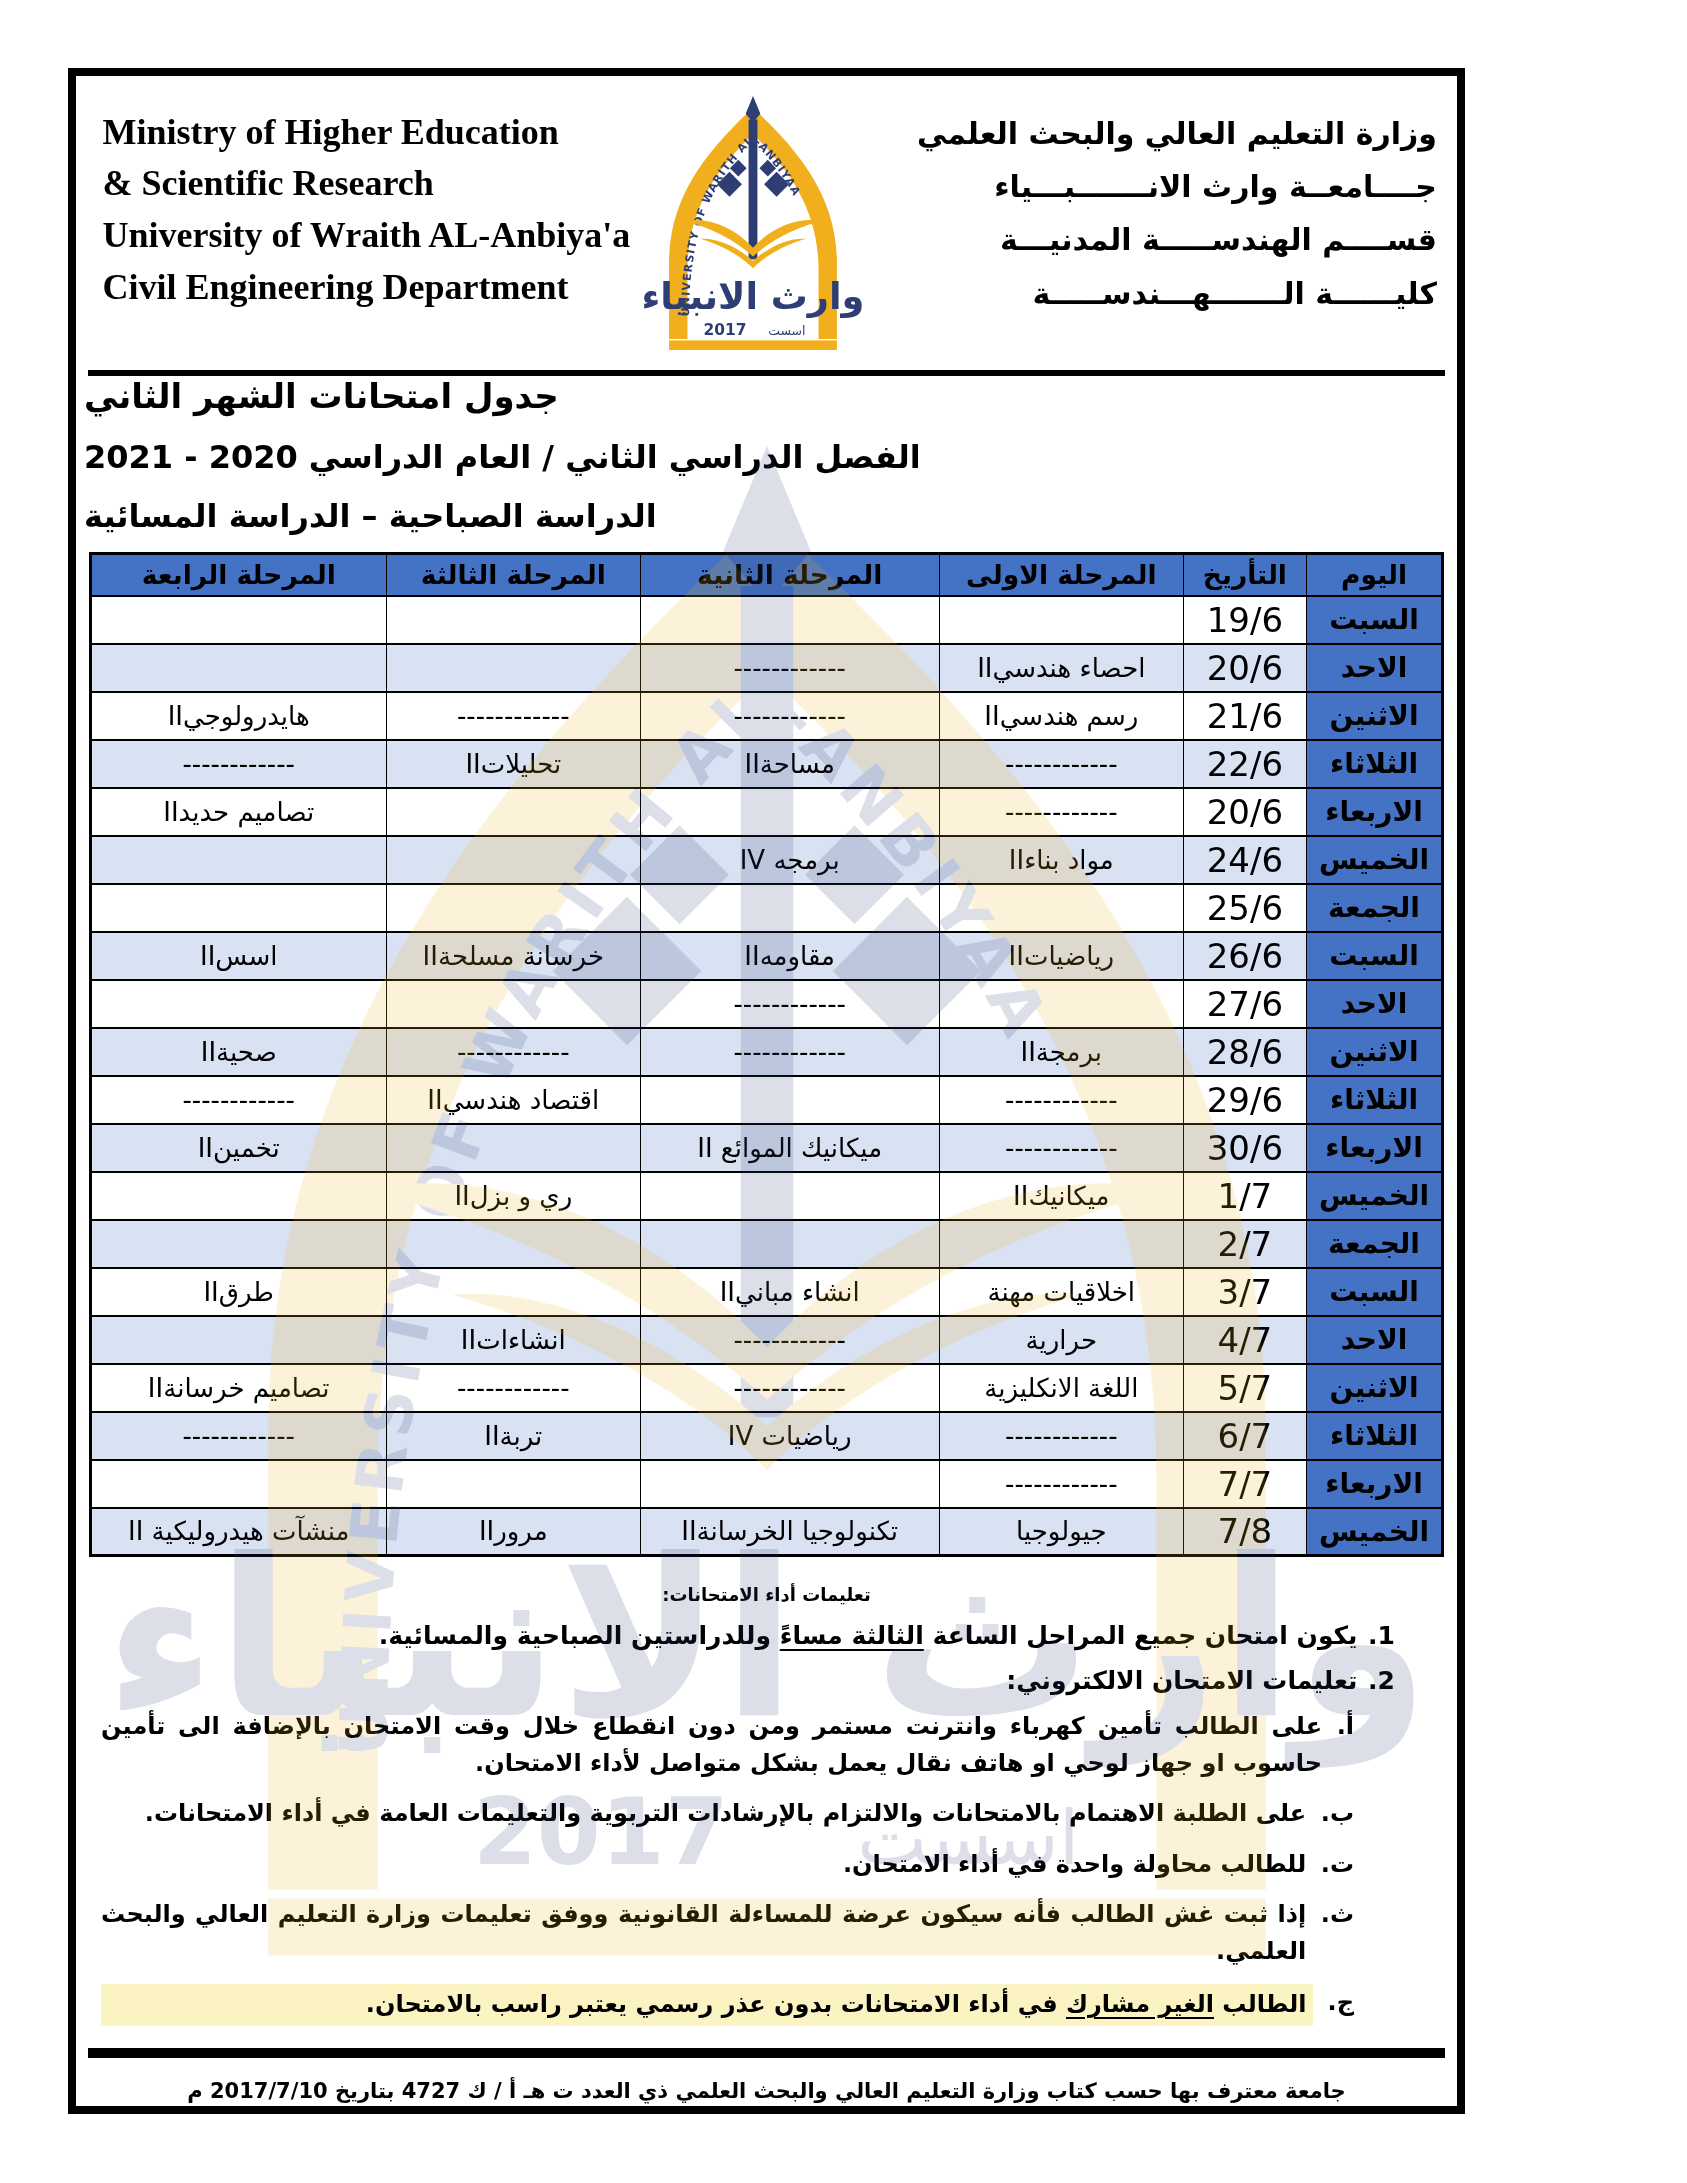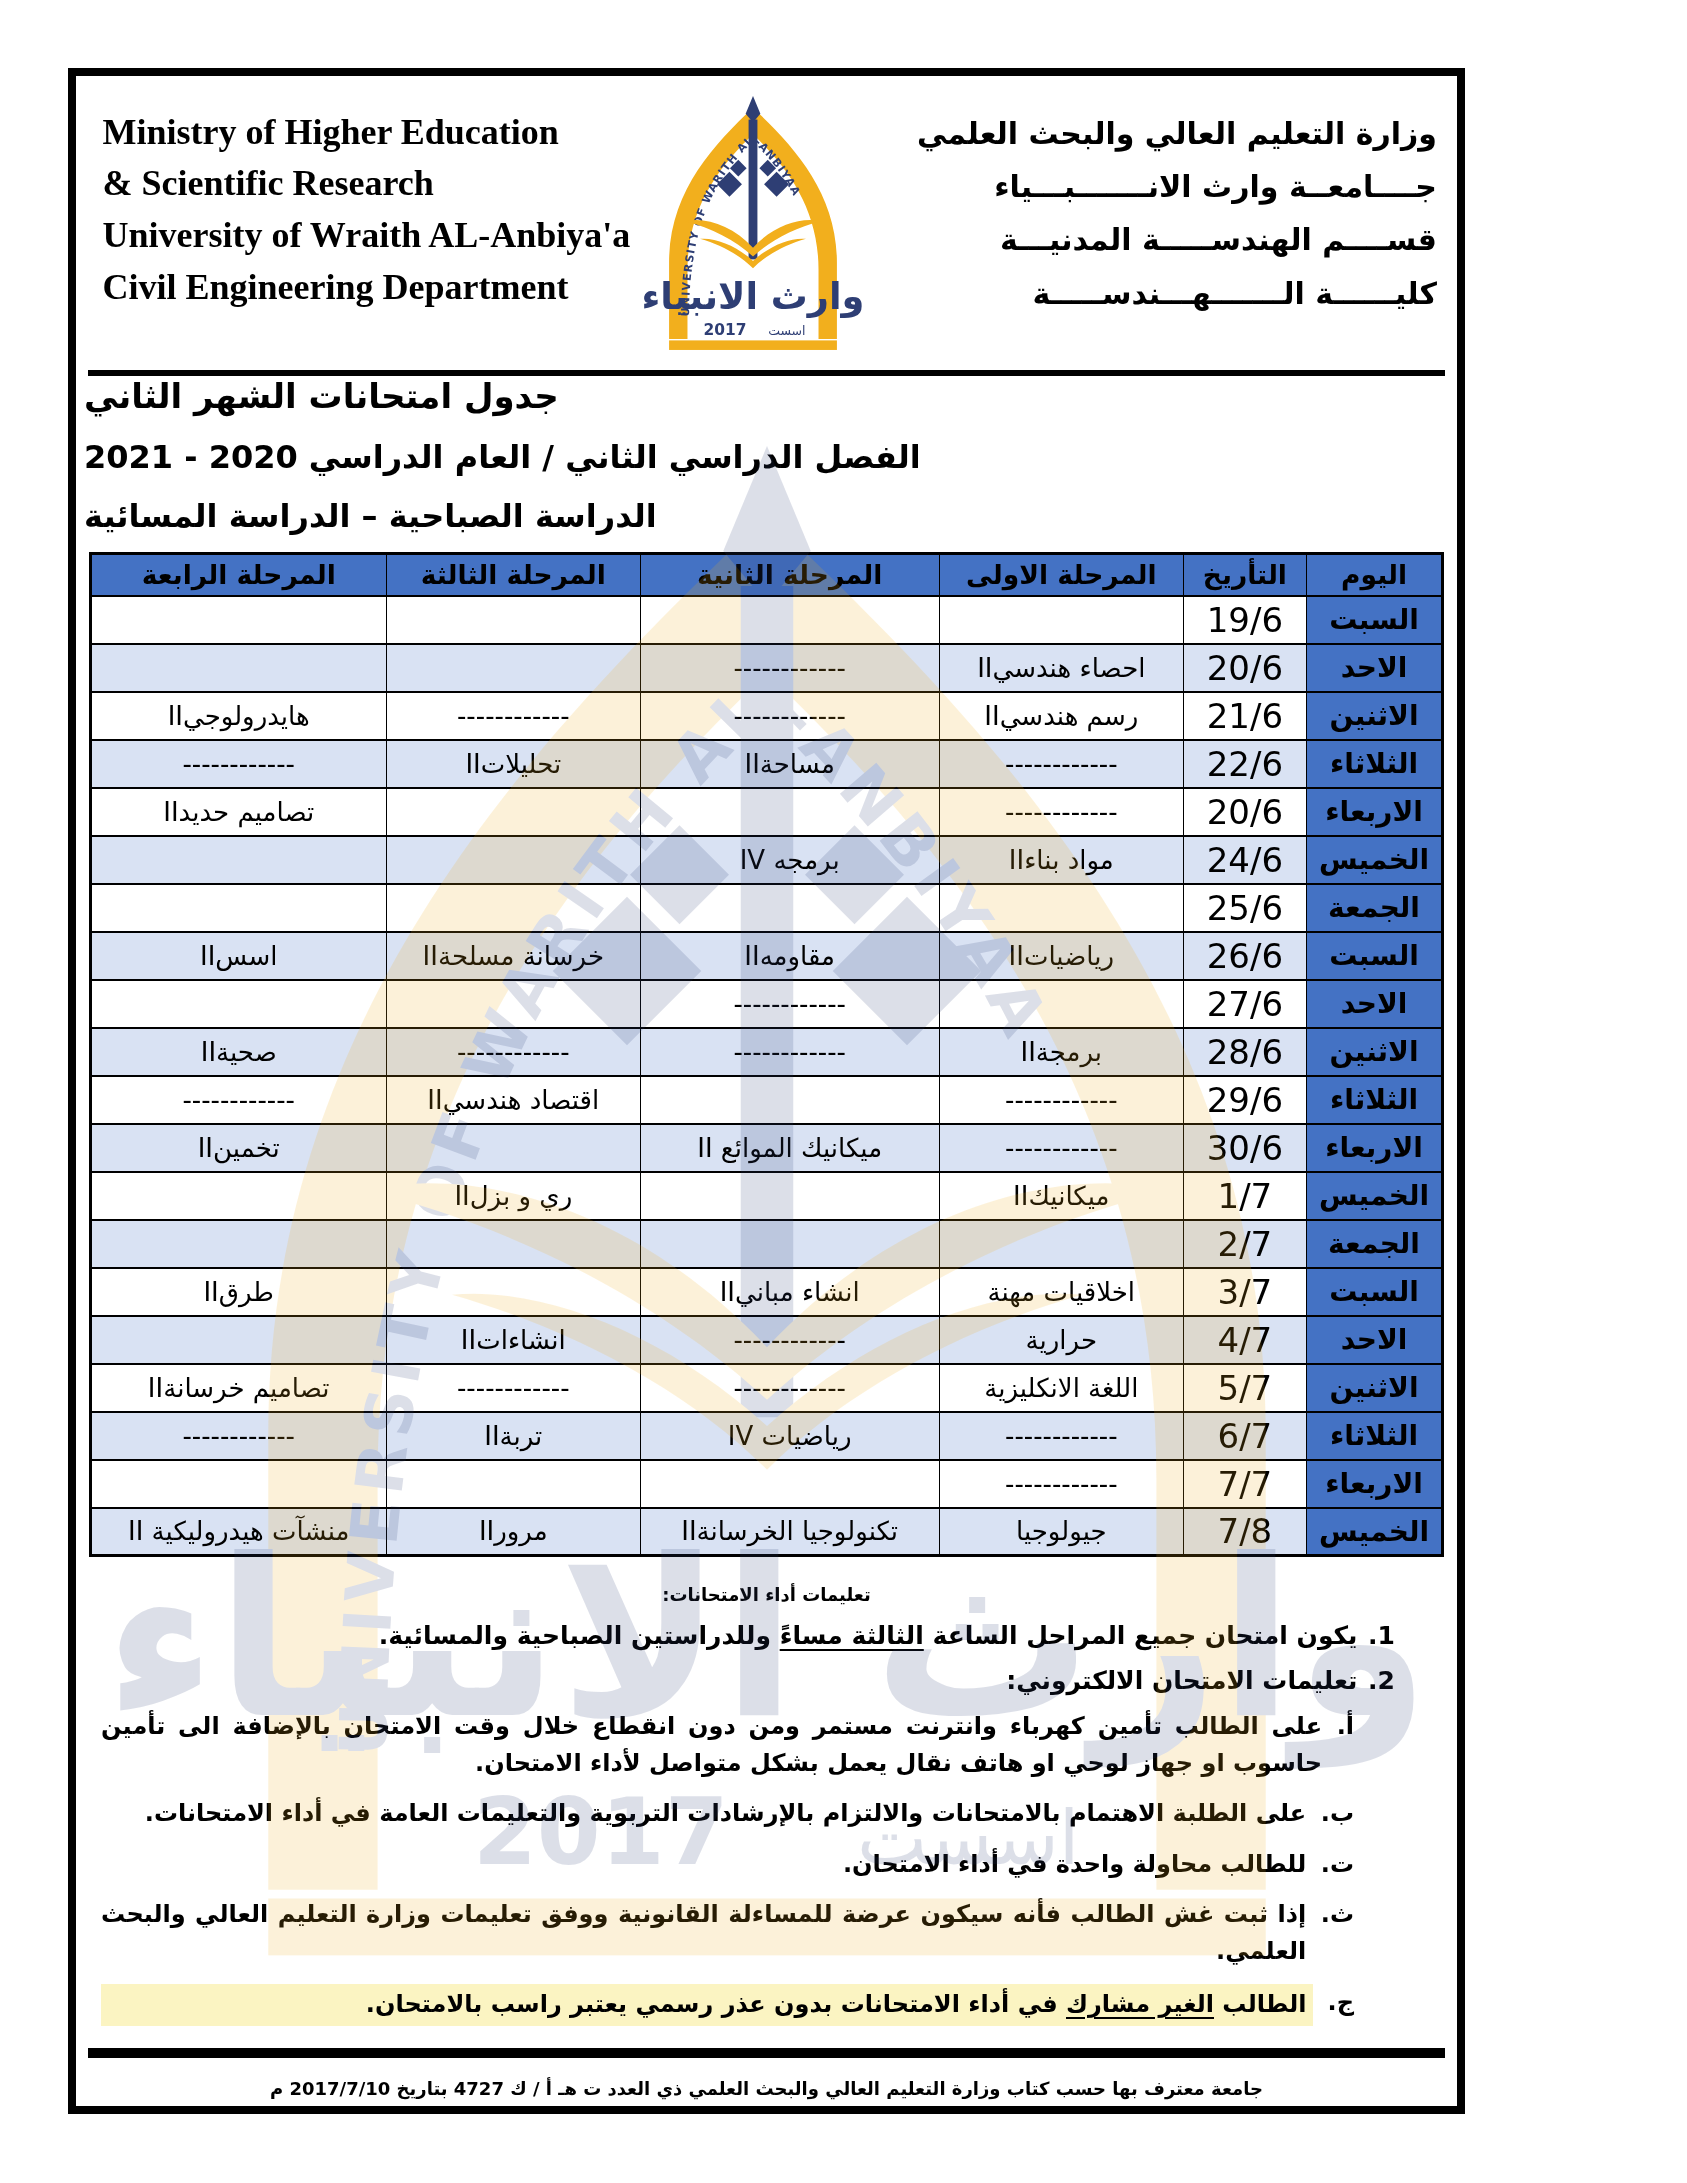--- a/index.html
+++ b/index.html
@@ -47,21 +47,21 @@
   .notes-heading { font-size:18px;text-align:center; }
   .note-item { display:flex; gap:10.6px; font-size:25px; margin:16px 37px 0 0; }
   .note-sub  { display:flex; gap:14.6px; font-size:24px; margin:13.2px 78px 0 0;
                line-height:1.55; text-align:justify; }
   .note-sub .txt, .note-item .txt { flex:1; }
   .hl { background:#FBF4C2; padding:2.6px 6.6px; box-decoration-break:clone; }
   .ul { text-decoration:underline; text-underline-offset:5.3px; text-decoration-thickness:2px; }
 
   
   .footer-rule { height:10px; background:#000; margin:22.5px 4px 0 4px; }
-  .doc-footer { direction:rtl; text-align:center; font-weight:bold; font-size:18px;
+  .doc-footer { direction:rtl; text-align:center; font-weight:bold; font-size:21px;
                 color:#000; margin-top:14.6px; line-height:1.75; }
 
   
   .watermark { position:absolute; left:50%; top:370px; transform:translateX(-50%);
                z-index:3; opacity:0.16; pointer-events:none; }
   .defs-holder { position:absolute; width:0; height:0; overflow:hidden; }
 </style>
 </head>
 <body>
 

